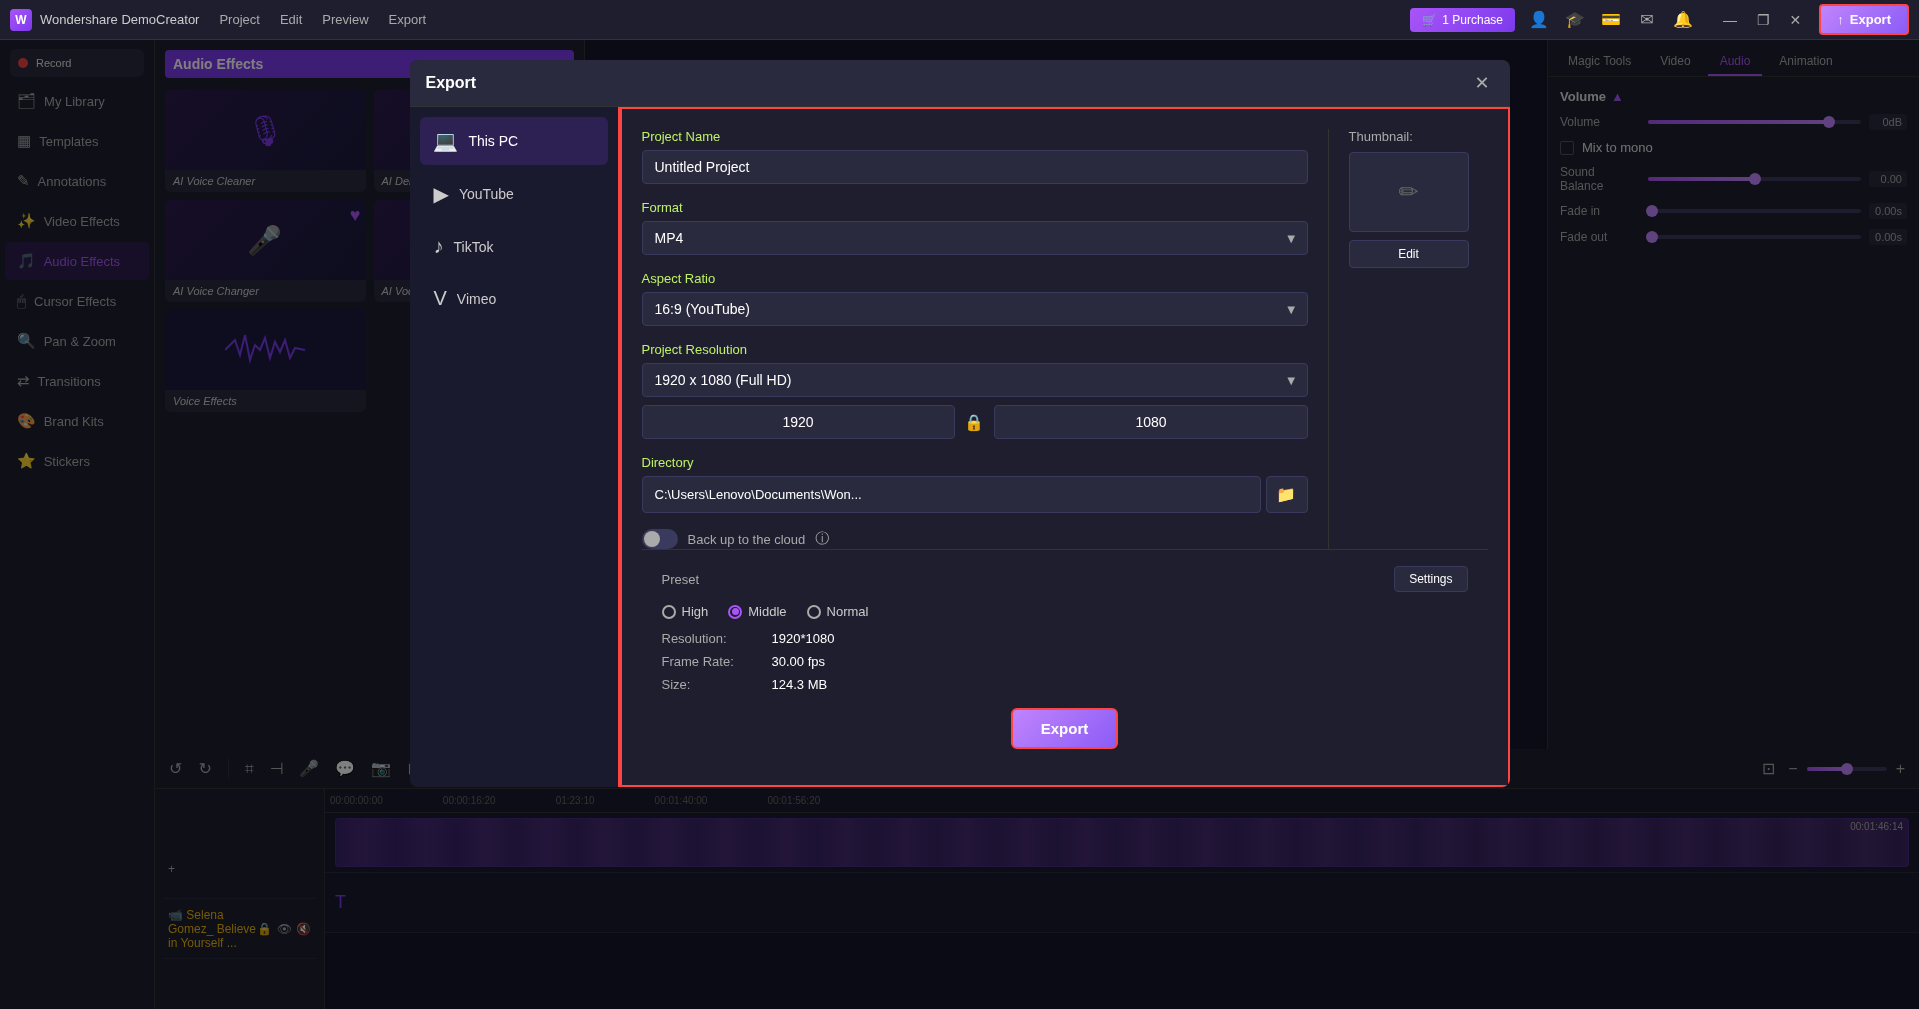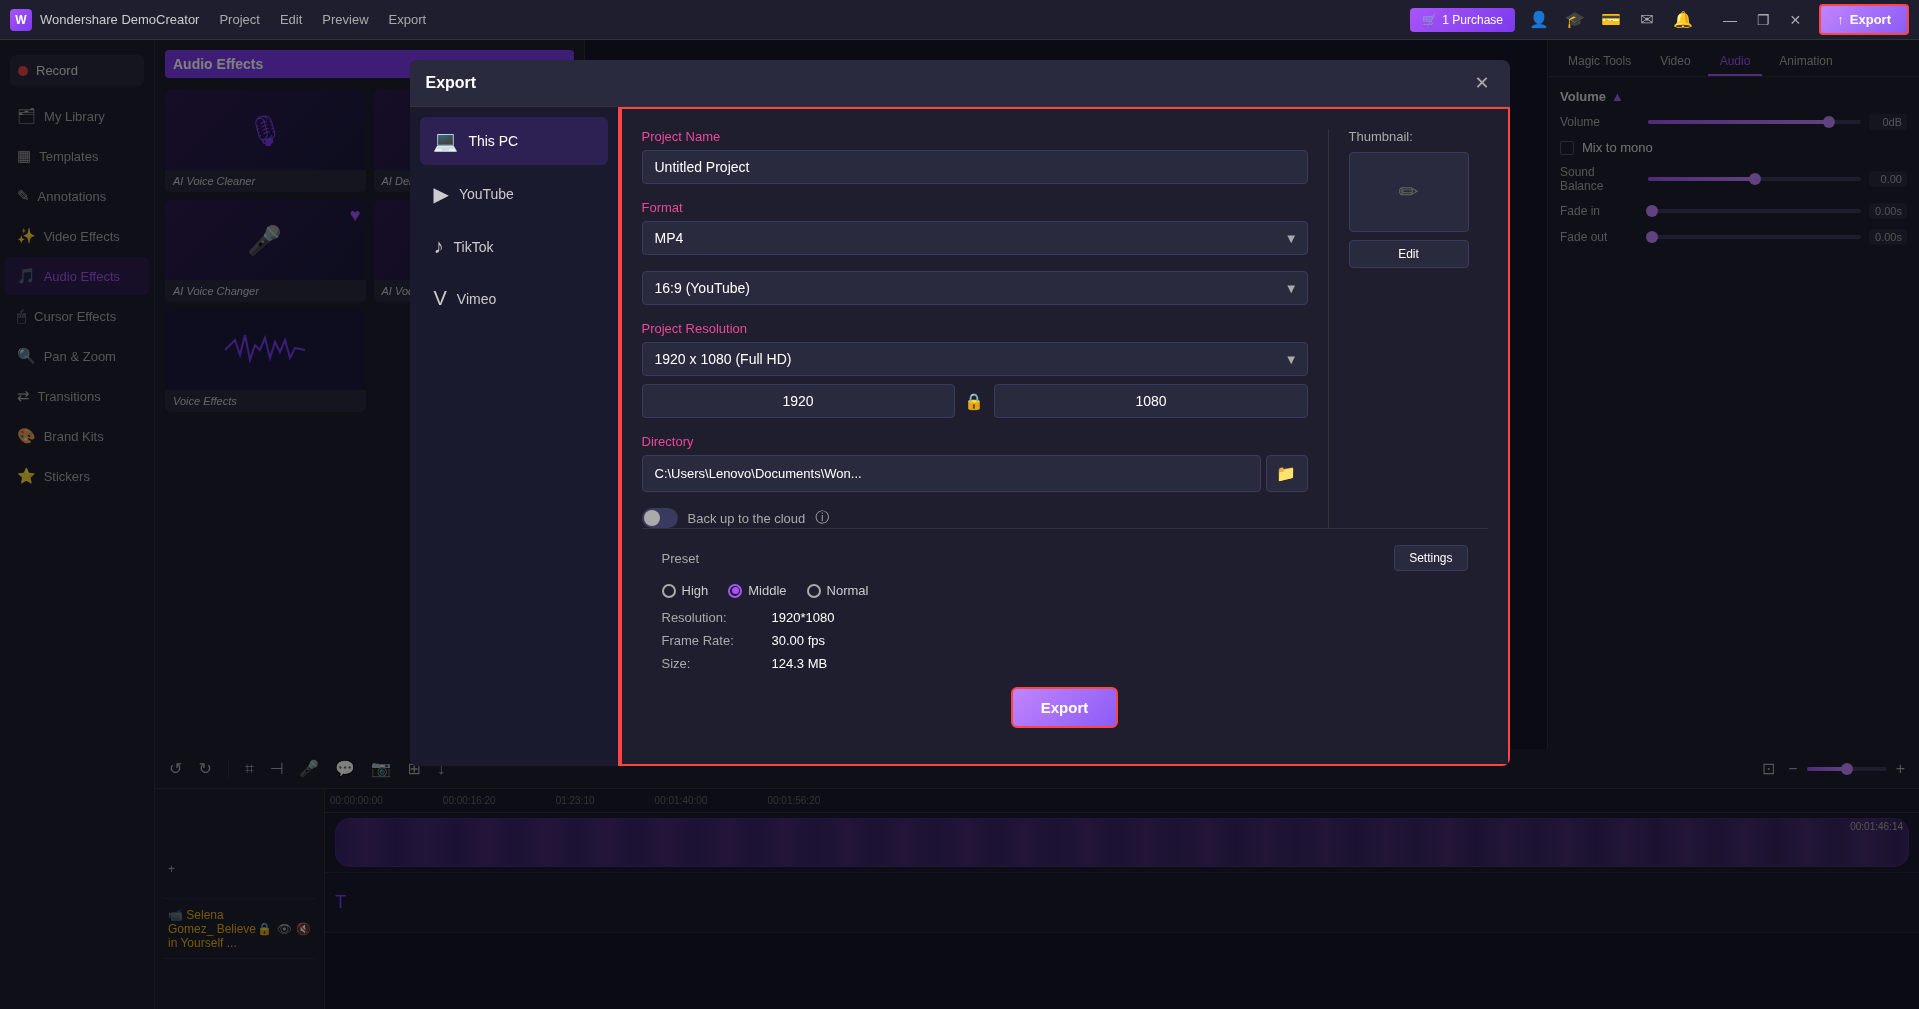--- a/index.html
+++ b/index.html
@@ -101,31 +101,31 @@
     
     .sidebar {
       width: 155px;
       background: #1e1e2e;
       border-right: 1px solid #333;
       display: flex;
       flex-direction: column;
       padding-top: 5px;
     }
     .record-btn {
-      margin: 10px 10px;
+      margin: 4px 10px;
       background: #2a2a3e;
       border: none;
       border-radius: 6px;
       padding: 8px;
       color: #e0e0e0;
       cursor: pointer;
       display: flex;
       align-items: center;
       gap: 8px;
-      font-size: 13px;
+      font-size: 11px;
     }
     .record-dot {
       width: 10px; height: 10px;
       background: #ef4444;
       border-radius: 50%;
     }
     .sidebar-item {
       padding: 10px 12px;
       display: flex;
       align-items: center;
@@ -366,21 +366,21 @@
       border-bottom: 1px solid #2a2a3e;
     }
     .track-clip {
       position: absolute;
       left: 10px;
       top: 5px;
       right: 10px;
       bottom: 5px;
       background: linear-gradient(90deg, #7c3aed33, #a855f722);
       border: 1px solid #7c3aed55;
-      border-radius: 15px;
+      border-radius: 4px;
       overflow: hidden;
       display: flex;
       align-items: flex-start;
     }
     .track-clip-thumb {
       width: 100%;
       height: 100%;
       background: repeating-linear-gradient(
         90deg,
         #7c3aed22 0px,
@@ -481,21 +481,21 @@
       padding: 20px;
       overflow-y: auto;
       border: 2px solid #ff4444;
       margin: 0;
     }
     .form-row {
       margin-bottom: 16px;
     }
     .form-label {
       font-size: 13px;
-      color: #ec4899;
+      color: #bef264;
       margin-bottom: 6px;
     }
     .form-input {
       width: 100%;
       background: #2a2a3e;
       border: 1px solid #3a3a5e;
       border-radius: 4px;
       padding: 8px 12px;
       color: #fff;
       font-size: 14px;
@@ -995,20 +995,21 @@
               <div class="select-wrapper">
                 <select class="form-select">
                   <option>MP4</option>
                   <option>MOV</option>
                   <option>AVI</option>
                 </select>
                 <span class="select-arrow">▼</span>
               </div>
             </div>
             <div class="form-row">
+              <div class="form-label">Aspect Ratio</div>
               <div class="select-wrapper">
                 <select class="form-select">
                   <option>16:9 (YouTube)</option>
                   <option>9:16 (TikTok)</option>
                   <option>1:1 (Instagram)</option>
                 </select>
                 <span class="select-arrow">▼</span>
               </div>
             </div>
             <div class="form-row">

